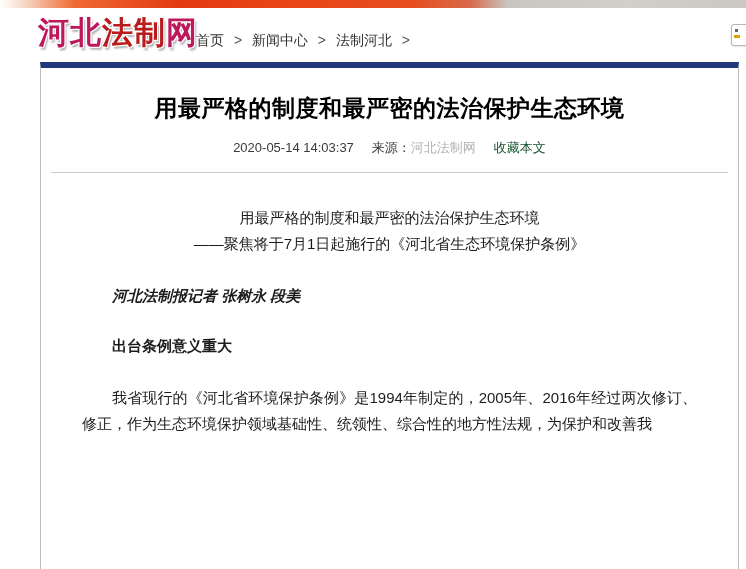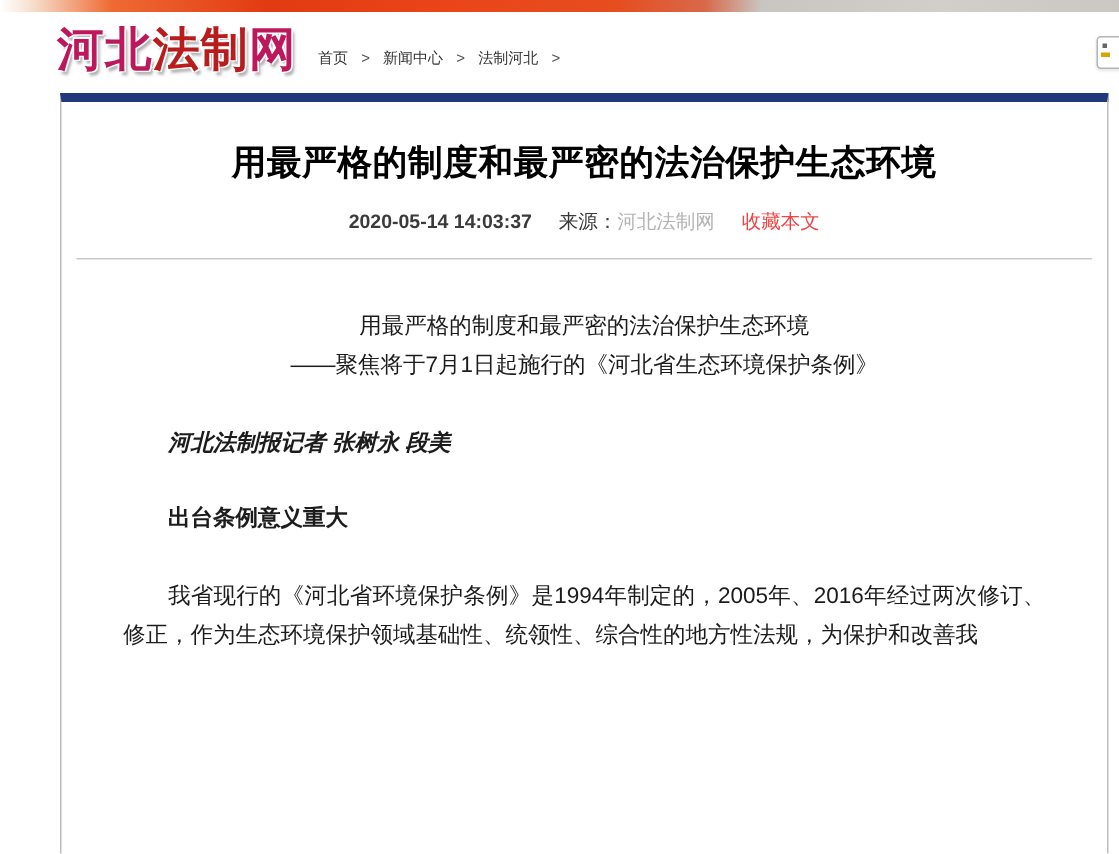--- a/index.html
+++ b/index.html
@@ -27,22 +27,22 @@
     position: absolute; left: 38px; top: 4px;
     font-family: "Liberation Serif", "DejaVu Serif", serif;
     font-weight: bold; font-size: 31px; letter-spacing: 1px;
     cursor: pointer; white-space: nowrap;
     text-shadow: -1px -1px 0 #fff, 1px -1px 0 #fff, -1px 1px 0 #fff,
                  1px 1px 0 #fff, 2px 3px 2px rgba(110,110,110,0.55);
   }
   .logo .blue { color: #be185d; }
   .logo .red  { color: #b91c1c; }
   .breadcrumb {
-    position: absolute; left: 212px; top: 24px;
-    font-size: 10px; color: #333; white-space: nowrap;
+    position: absolute; left: 196px; top: 24px;
+    font-size: 14px; color: #333; white-space: nowrap;
   }
   .breadcrumb span { margin-right: 6px; }
   .breadcrumb .crumb { cursor: pointer; }
   .breadcrumb .sep { color: #555; }
 
   
   .float-widget {
     position: absolute; top: 24px; right: -9px;
     width: 22px; height: 20px;
     background: #fff; border: 1px solid #b5b5b5; border-radius: 3px;
@@ -64,24 +64,24 @@
 
   .article-title {
     margin: 25px 20px 0 20px;
     font-size: 23px; font-weight: bold; color: #000;
     text-align: center; letter-spacing: 0.5px;
   }
   .article-meta {
     margin-top: 15px;
     text-align: center; font-size: 13px; color: #3a3a3a;
   }
-  .article-meta .dt { margin-right: 18px; font-weight: bold; }
+  .article-meta .dt { margin-right: 18px; }
   .article-meta .src-label { }
   .article-meta .src-name { color: #b3b3b3; margin-right: 18px; }
-  .article-meta .fav { color: #ef4444; cursor: pointer; }
+  .article-meta .fav { color: #14532d; cursor: pointer; }
   .head-divider {
     height: 0; border-bottom: 1px solid #c9c9c9;
     margin: 15px 10px 0 10px;
   }
 
   .article-body {
     padding: 0 41px;
     font-size: 15px; color: #1c1c1c;
     line-height: 26px;
   }

